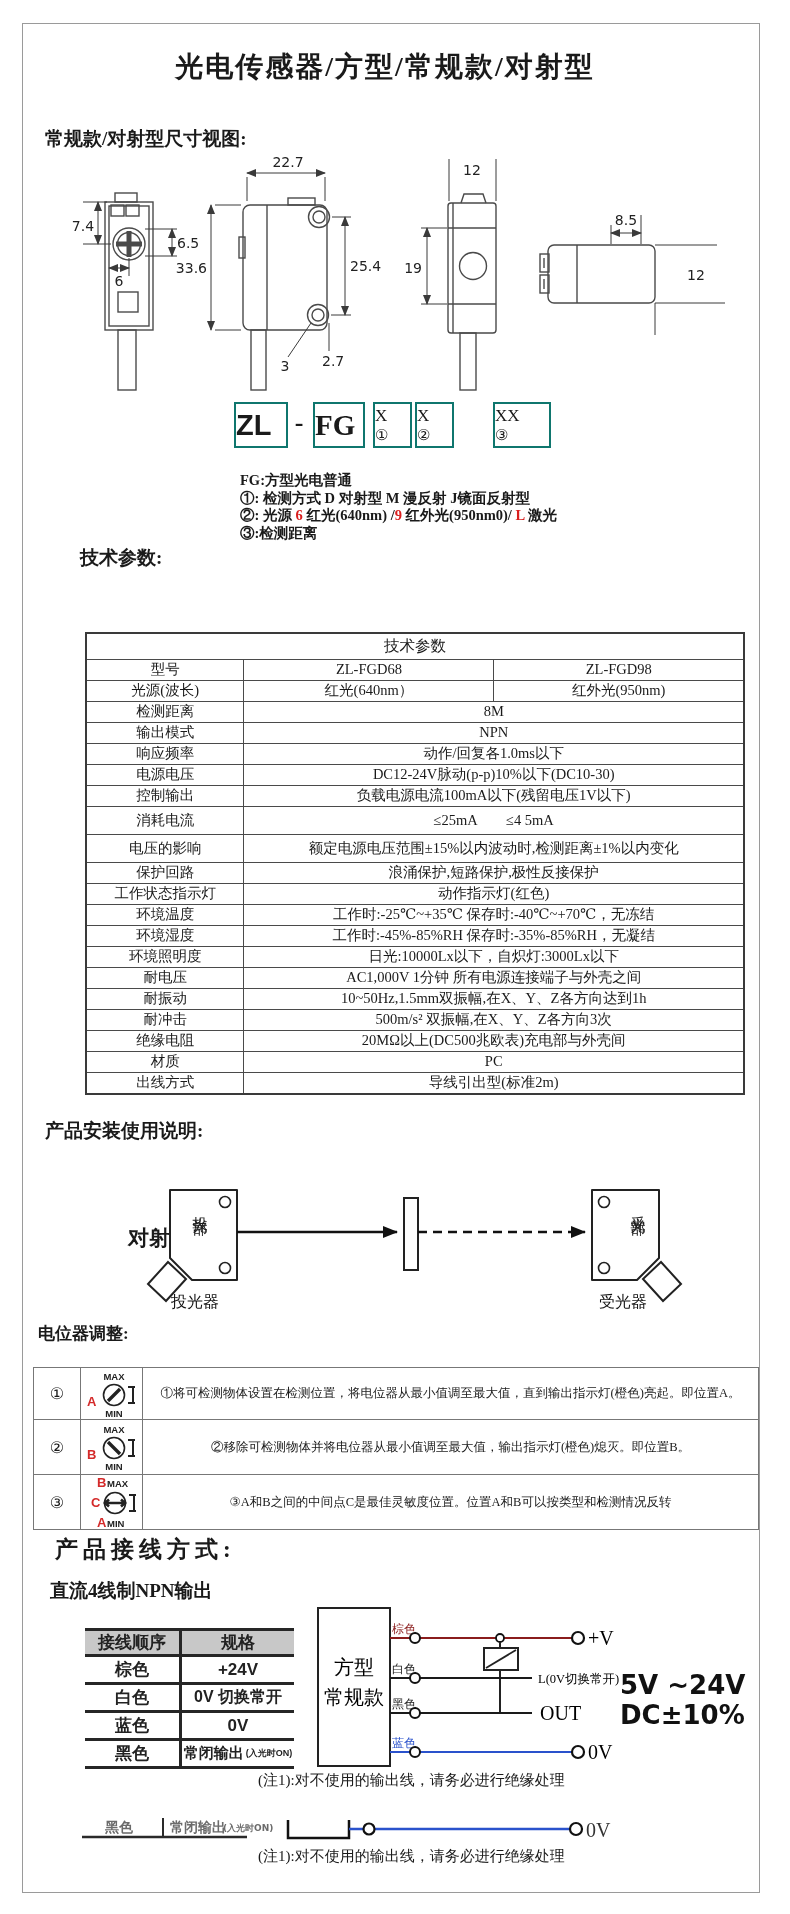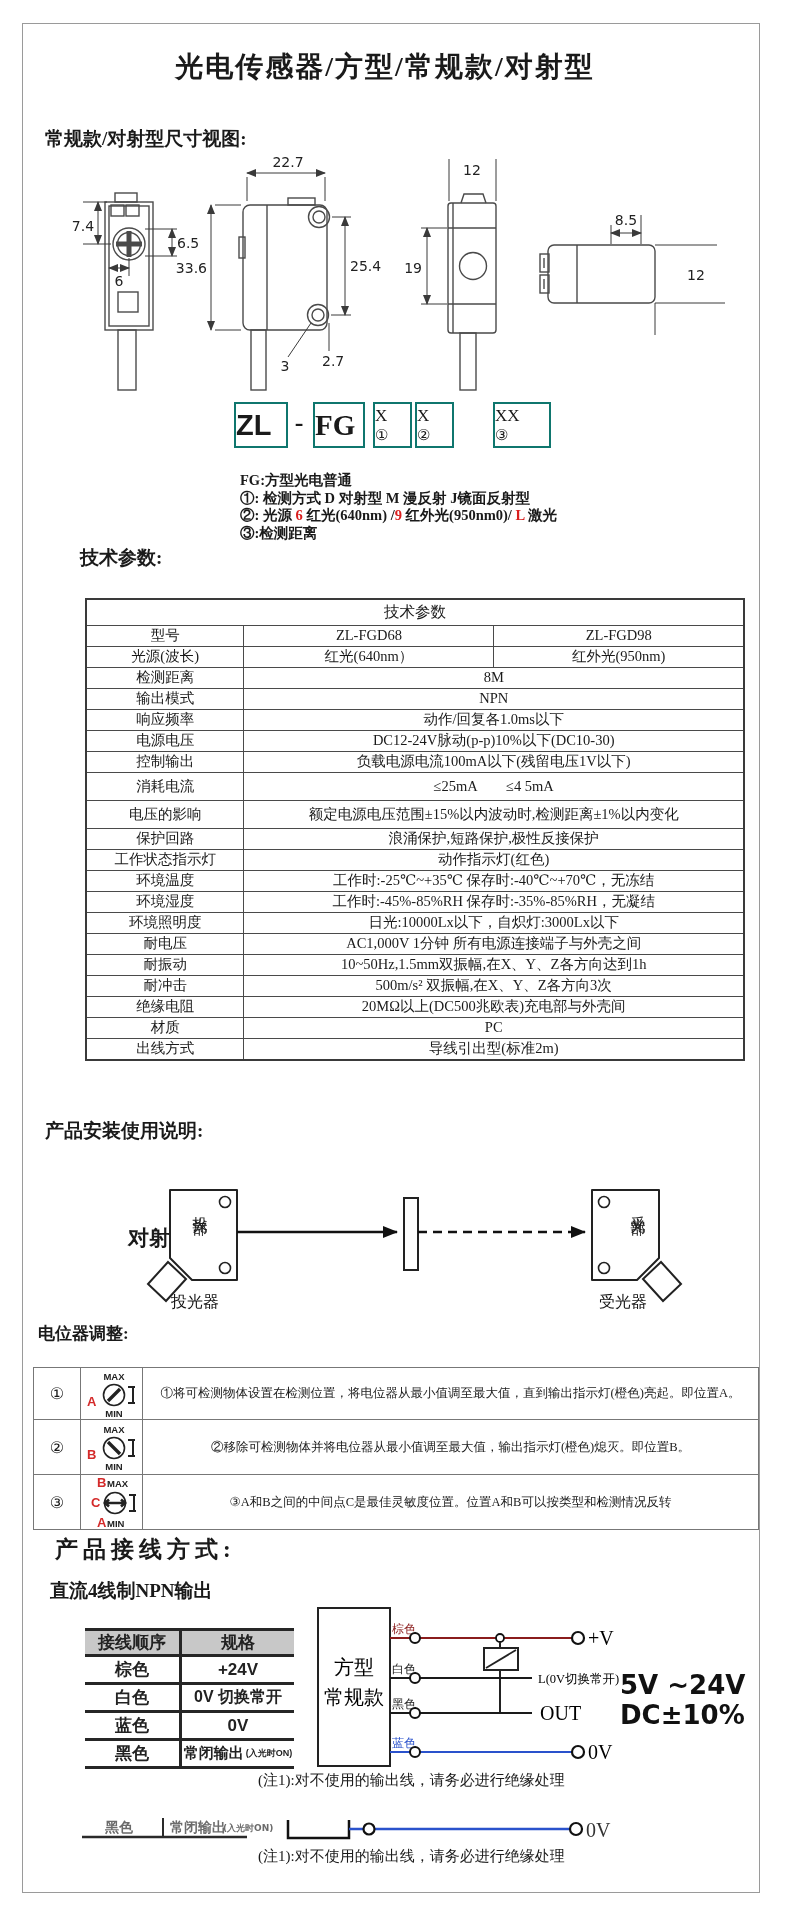--- a/index.html
+++ b/index.html
@@ -23,21 +23,21 @@
   .mbox.big{font-size:29px;font-weight:bold;}
   .sans{font-family:"Liberation Sans","DejaVu Sans",sans-serif;}
   .mb-top{font-size:17px;line-height:20px;}
   .mb-bot{font-size:15px;line-height:19px;}
   .mdash{font-size:26px;font-weight:bold;text-align:center;}
   .legend{left:240px;top:472px;font-size:14.5px;font-weight:600;line-height:17.5px;white-space:nowrap;}
   .red{color:#d91e1e;}
   
   .tech{left:85px;top:598px;}
   table.tt{table-layout:fixed;width:660px;border-collapse:collapse;font-size:14.5px;}
-  table.tt{border:2px solid #3a3a3a;}
+  table.tt{border:2px solid #3a3a3a;margin-top:34px;}
   table.tt td{border:1.4px solid #4a4a4a;text-align:center;padding:0 2px;height:20px;line-height:1.2;white-space:nowrap;overflow:hidden;}
   table.tt tr.hd td{height:25px;font-size:15.5px;}
   table.tt tr.tall td{height:27px;}
   .c1{width:24%;} .c2{width:38%;} .c3{width:38%;}
   
   .type-label{left:128px;top:1224px;font-size:21px;font-weight:bold;font-family:"Liberation Sans","DejaVu Sans",sans-serif;}
   .vtext{writing-mode:vertical-rl;text-orientation:upright;font-size:15px;letter-spacing:2px;}
   
   .pot{left:33px;top:1367px;width:724px;border:1px solid #777;}
   .pot-row{display:grid;grid-template-columns:47px 62px 1fr;border-bottom:1px solid #777;}

